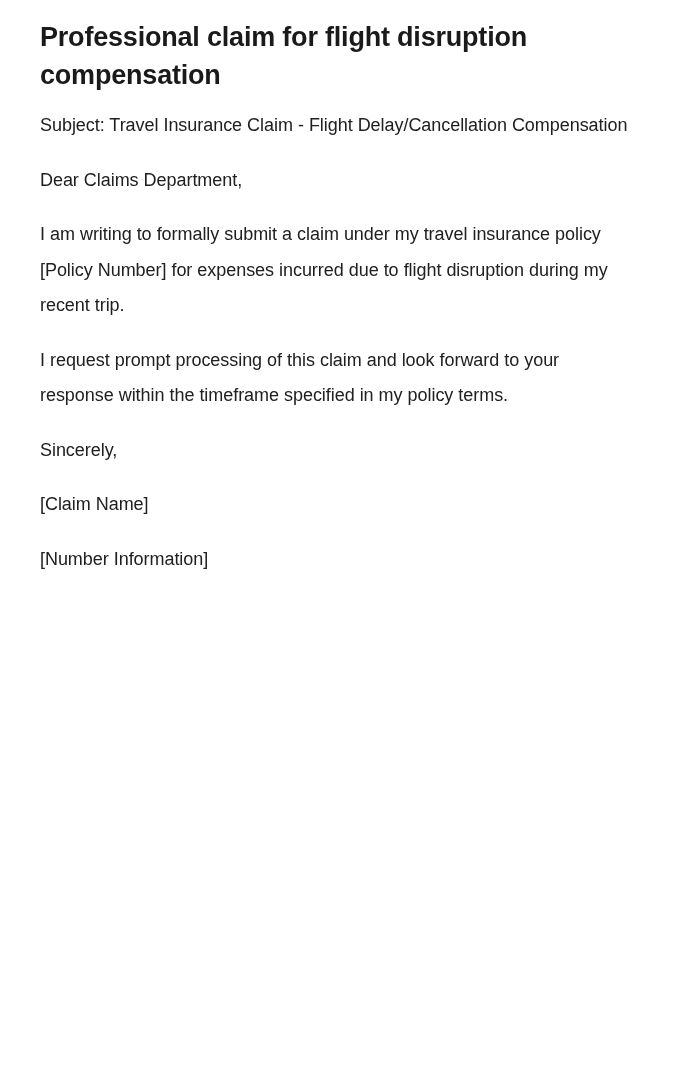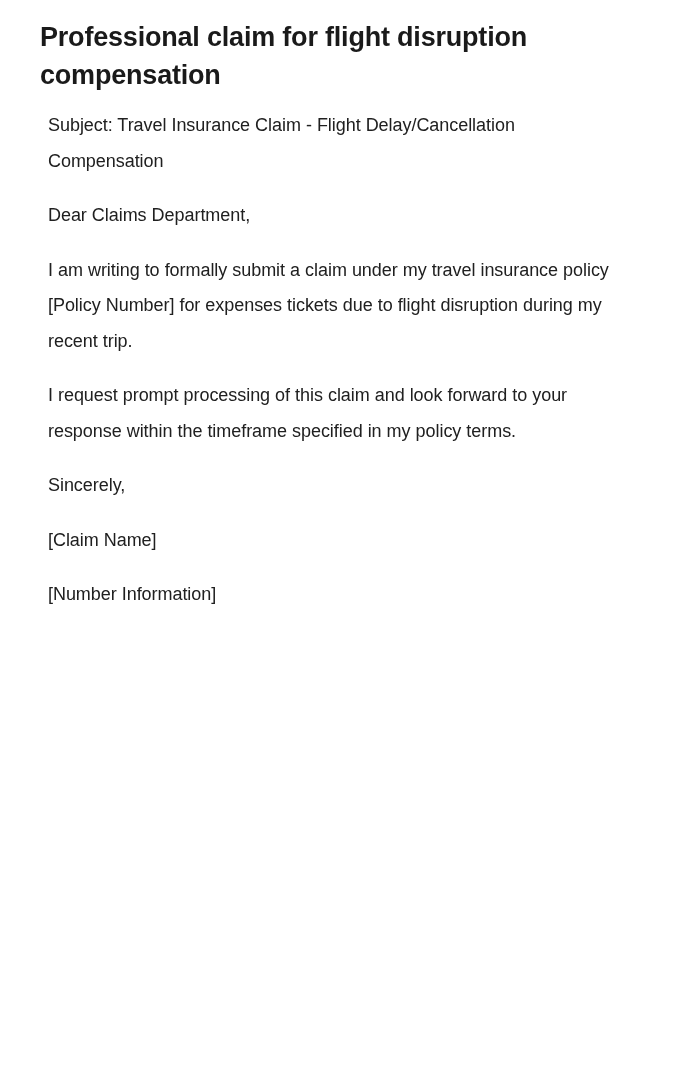--- a/index.html
+++ b/index.html
@@ -30,38 +30,38 @@
     max-width: 600px;
   }
   .letter-body {
     max-width: 600px;
   }
   .para {
     font-family: "Liberation Sans", sans-serif;
     font-size: 18px;
     line-height: 35.5px;
     color: #202020;
-    margin: 0 0 19px 8px;
+    margin: 0 0 19px 0;
     letter-spacing: -0.05px;
     word-spacing: 0.1px;
   }
   .para:last-child {
     margin-bottom: 0;
   }
 </style>
 </head>
 <body>
 
 <div class="letter-page">
 
   <h1 class="doc-title">Professional claim for flight disruption compensation</h1>
 
   <div class="letter-body">
     <p class="para">Subject: Travel Insurance Claim - Flight Delay/Cancellation Compensation</p>
     <p class="para">Dear Claims Department,</p>
-    <p class="para">I am writing to formally submit a claim under my travel insurance policy [Policy Number] for expenses tickets due to flight disruption during my recent trip.</p>
+    <p class="para">I am writing to formally submit a claim under my travel insurance policy [Policy Number] for expenses incurred due to flight disruption during my recent trip.</p>
     <p class="para">I request prompt processing of this claim and look forward to your response within the timeframe specified in my policy terms.</p>
     <p class="para">Sincerely,</p>
     <p class="para">[Claim Name]</p>
     <p class="para">[Number Information]</p>
   </div>
 
 </div>
 
 </body></html>

